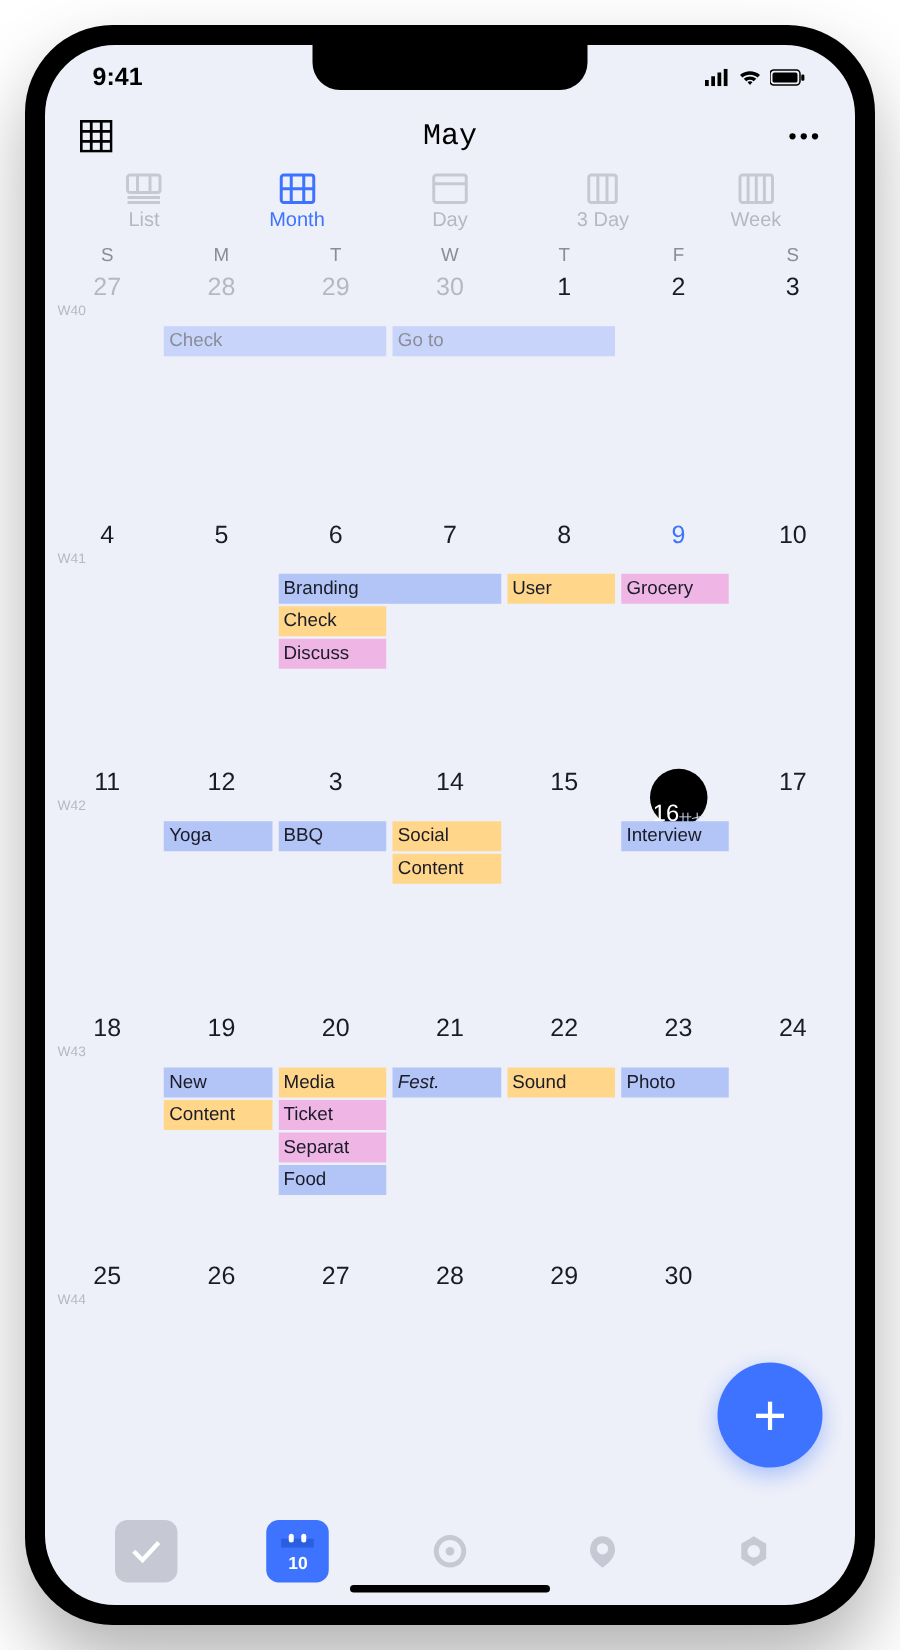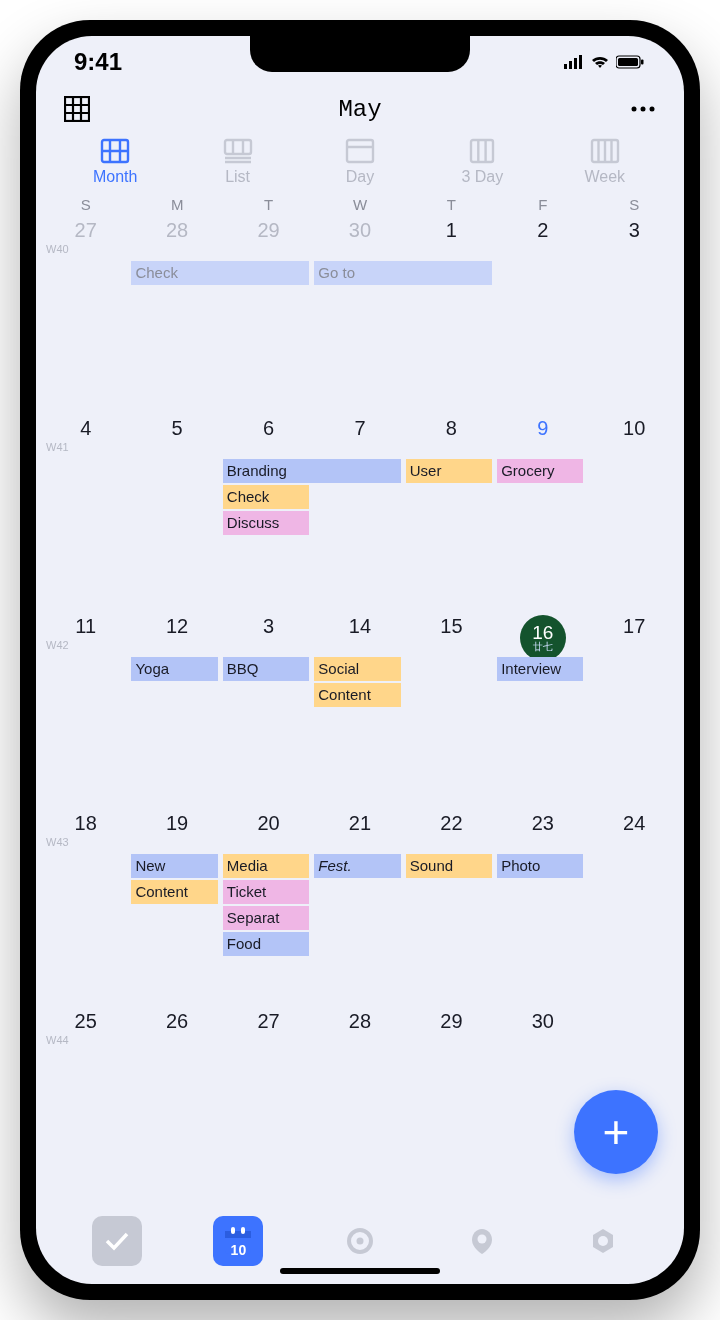--- a/index.html
+++ b/index.html
@@ -36,21 +36,21 @@
     border-radius: 0 0 22px 22px;
     z-index: 10;
   }
   .status-bar {
     height: 52px;
     display: flex;
     justify-content: space-between;
     align-items: center;
     padding: 0 40px 0 38px;
     font-weight: 600;
-    font-size: 24px;
+    font-size: 20px;
   }
   .status-right { display: flex; gap: 6px; align-items: center; }
 
   .header {
     display: flex;
     align-items: center;
     justify-content: space-between;
     padding: 6px 26px 10px 26px;
   }
   .header .title { font-size: 24px; font-weight: 400; color: #000; font-family: Liberation Mono, monospace; }
@@ -67,21 +67,21 @@
   .month-grid { flex:1; display:flex; flex-direction:column; padding: 0 4px; }
   .week { position: relative; flex:1; display:flex; flex-direction:column; }
   .date-row { display:flex; height: 46px; }
   .date-cell { flex:1; text-align:center; position:relative; padding-top:4px; }
   .date-cell .num { font-size:20px; font-weight:500; color:#191b26; }
   .date-cell.dim .num { color:#b5b8c4; }
   .date-cell .wk { position:absolute; left:6px; top:28px; font-size:11px; color:#b5b8c4; }
   .date-cell.today .num { color:#3d73ff; }
   .date-cell.today .circle { position:absolute; top:0; left:50%; transform:translateX(-50%); width:42px; height:42px; background:#fff; border-radius:50%; z-index:-1; }
   .date-cell.highlight { }
-  .date-cell.highlight .badge { display:inline-flex; flex-direction:column; align-items:center; justify-content:center; width:46px; height:46px; background:#14532d; border-radius:50%; color:#fff; }
+  .date-cell.highlight .badge { display:inline-flex; flex-direction:row; align-items:flex-end; justify-content:center; width:46px; height:46px; background:#000000; border-radius:50%; color:#fff; }
   .date-cell.highlight .badge .num { color:#fff; font-size:19px; line-height:1; }
   .date-cell.highlight .badge .sub { color:#cfe0ff; font-size:10px; line-height:1; }
 
   .events { position:relative; flex:1; }
   .event { position:absolute; top:0; height:24px; line-height:24px; padding:0 4px; font-size:15px; color:#191b26; overflow:hidden; white-space:nowrap; }
   .ev-blue   { background:#b3c4f7; }
   .ev-yellow { background:#ffd68a; }
   .ev-pink   { background:#efb6e5; }
   .ev-lblue  { background:#c8d4f9; }
   .dim-text  { color:#8a8d99; }
@@ -149,38 +149,38 @@
       <span class="more-icon">
         <svg width="26" height="8" viewBox="0 0 26 8">
             <circle cx="4" cy="4" r="2.5" fill="#000"></circle>
             <circle cx="13" cy="4" r="2.5" fill="#000"></circle>
             <circle cx="22" cy="4" r="2.5" fill="#000"></circle>
           </svg>
       </span>
     </div>
 
     <div class="view-tabs">
-      <div class="view-tab active">
-        <svg viewBox="0 0 32 26">
-            <rect x="3" y="2" width="26" height="22" rx="2" fill="none" stroke="#3d73ff" stroke-width="2.4"></rect>
-            <line x1="11" y1="2" x2="11" y2="24" stroke="#3d73ff" stroke-width="2.4"></line>
-            <line x1="21" y1="2" x2="21" y2="24" stroke="#3d73ff" stroke-width="2.4"></line>
-            <line x1="3" y1="13" x2="29" y2="13" stroke="#3d73ff" stroke-width="2.4"></line>
-          </svg>
-        <span>Month</span>
-      </div>
       <div class="view-tab">
         <svg viewBox="0 0 32 26">
             <rect x="3" y="2" width="26" height="14" rx="2" fill="none" stroke="#c6c9d4" stroke-width="2.4"></rect>
             <line x1="11" y1="2" x2="11" y2="16" stroke="#c6c9d4" stroke-width="2.4"></line>
             <line x1="21" y1="2" x2="21" y2="16" stroke="#c6c9d4" stroke-width="2.4"></line>
             <line x1="3" y1="20" x2="29" y2="20" stroke="#c6c9d4" stroke-width="2.4"></line>
             <line x1="3" y1="24" x2="29" y2="24" stroke="#c6c9d4" stroke-width="2.4"></line>
           </svg>
         <span>List</span>
+      </div>
+      <div class="view-tab active">
+        <svg viewBox="0 0 32 26">
+            <rect x="3" y="2" width="26" height="22" rx="2" fill="none" stroke="#3d73ff" stroke-width="2.4"></rect>
+            <line x1="11" y1="2" x2="11" y2="24" stroke="#3d73ff" stroke-width="2.4"></line>
+            <line x1="21" y1="2" x2="21" y2="24" stroke="#3d73ff" stroke-width="2.4"></line>
+            <line x1="3" y1="13" x2="29" y2="13" stroke="#3d73ff" stroke-width="2.4"></line>
+          </svg>
+        <span>Month</span>
       </div>
       <div class="view-tab">
         <svg viewBox="0 0 32 26">
             <rect x="3" y="2" width="26" height="22" rx="2" fill="none" stroke="#c6c9d4" stroke-width="2.4"></rect>
             <line x1="3" y1="9" x2="29" y2="9" stroke="#c6c9d4" stroke-width="2.4"></line>
           </svg>
         <span>Day</span>
       </div>
       <div class="view-tab">
         <svg viewBox="0 0 32 26">

